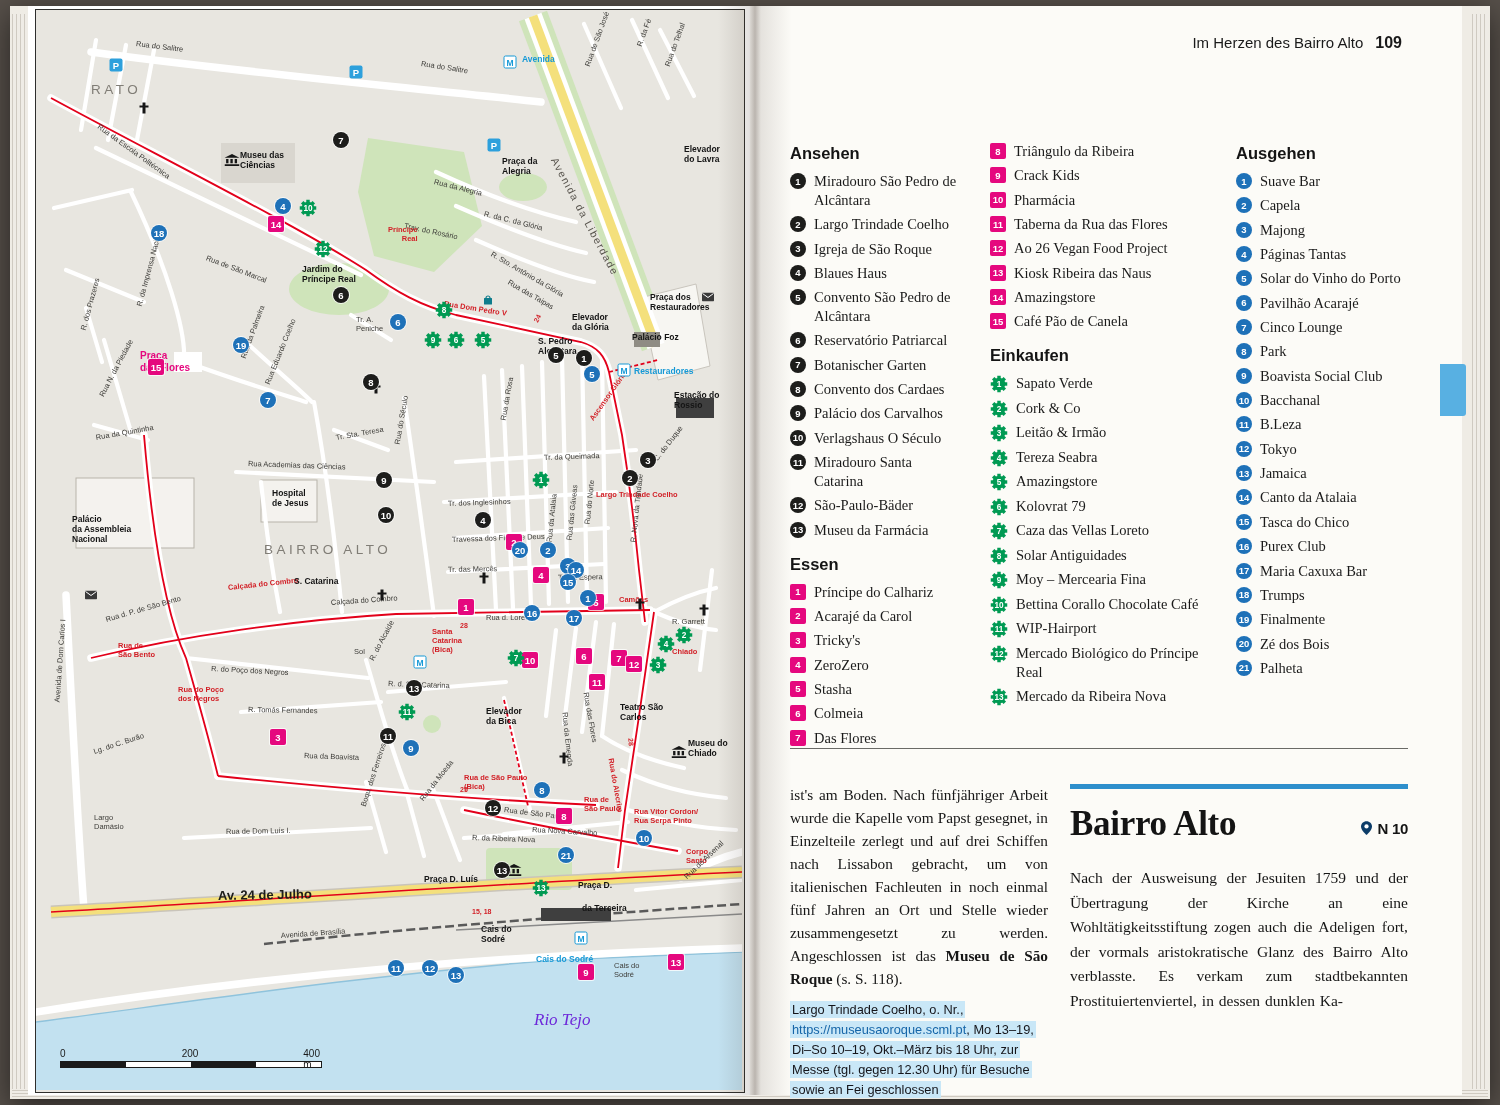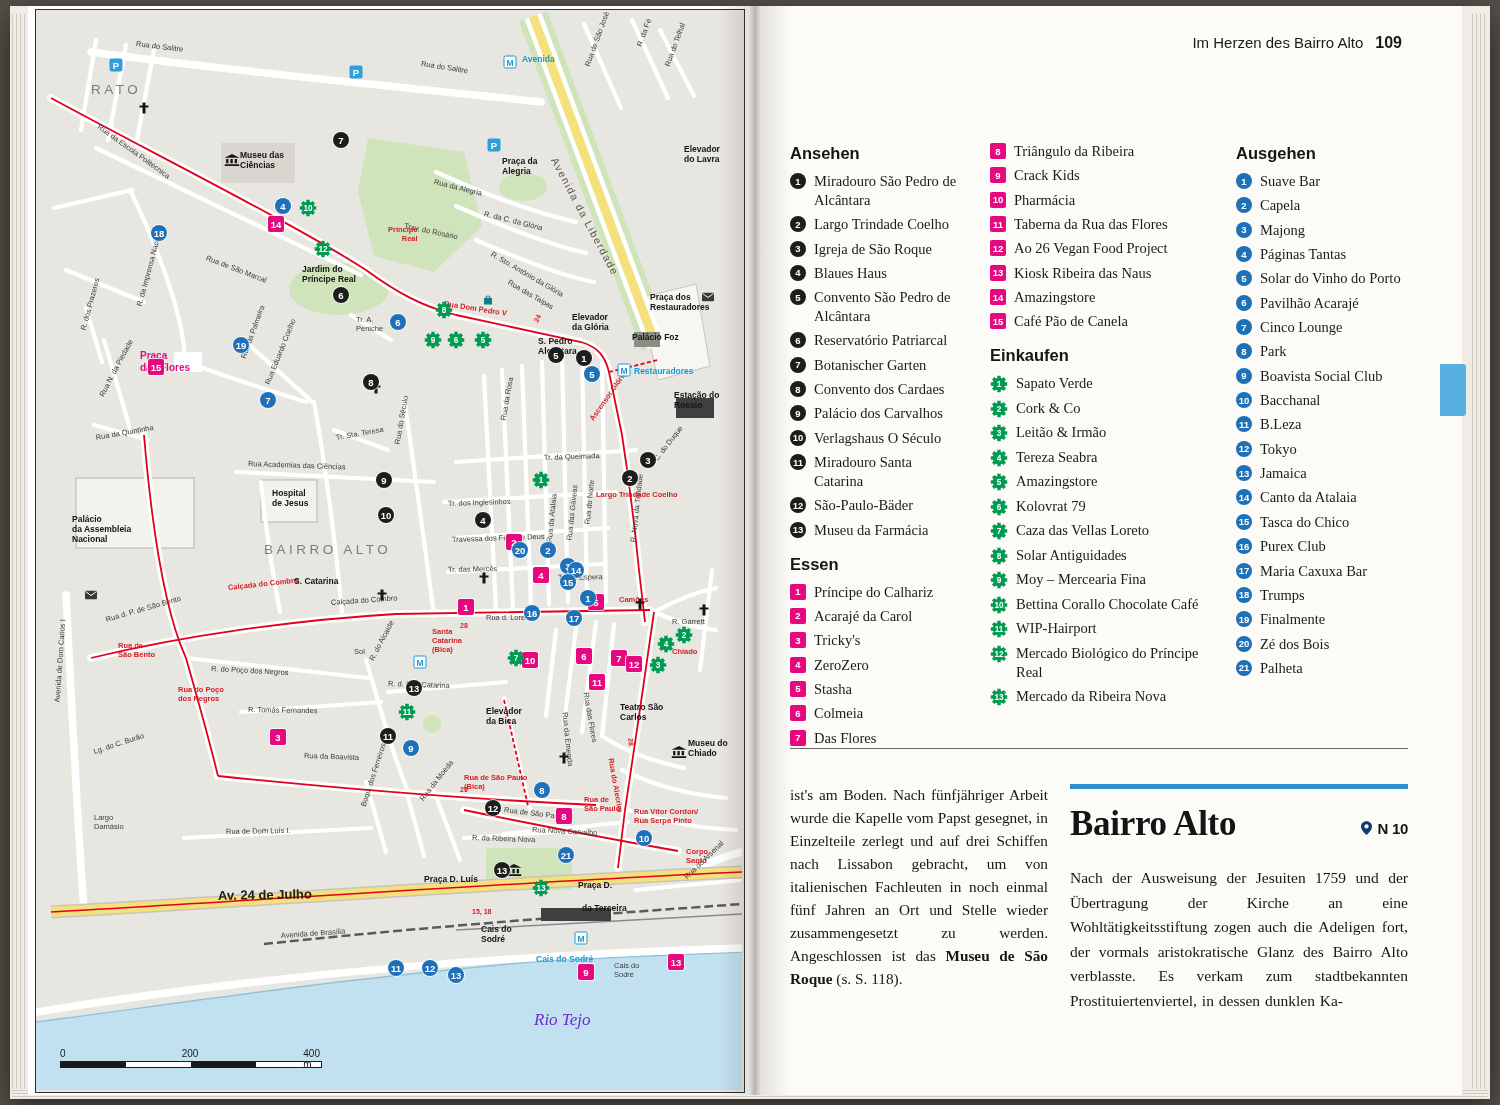--- a/index.html
+++ b/index.html
@@ -1127,20 +1127,21 @@
             <span class="mk mk-out">21</span>
             <span class="leg-label">Palheta</span>
           </div>
         </div>
     </div>
 
     <div class="divider"></div>
 
     <div class="article-left">
       <p class="body-text"><span>ist's am Boden. Nach fünfjähriger Arbeit wurde die Kapelle vom Papst gesegnet, in Einzelteile zerlegt und auf drei Schiffen nach Lissabon gebracht, um von italienischen Fachleuten in noch einmal fünf Jahren an Ort und Stelle wieder zusammengesetzt zu werden. Angeschlossen ist das </span><b>Museu de São Roque</b><span> (s. S. 118).</span></p>
+      <p class="info"><span class="hl"><span>Largo Trindade Coelho, o. Nr., </span><span class="url">https://museusaoroque.scml.pt</span><span>, Mo 13–19, Di–So 10–19, Okt.–März bis 18 Uhr, zur Messe (tgl. gegen 12.30 Uhr) für Besuche sowie an Fei geschlossen</span></span></p>
     </div>
 
     <div class="article-right">
       <div class="accent-bar"></div>
       <div class="headline">
         <div class="hl2">
           <span>Bairro Alto</span>
           <span class="pin-group">
             <svg width="15" height="20" viewBox="0 0 24 24">
                 <path d="M12 1C7 1 3.2 4.8 3.2 9.6 3.2 16 12 23 12 23s8.8-7 8.8-13.4C20.8 4.8 17 1 12 1z" fill="#0c3c68"></path>

